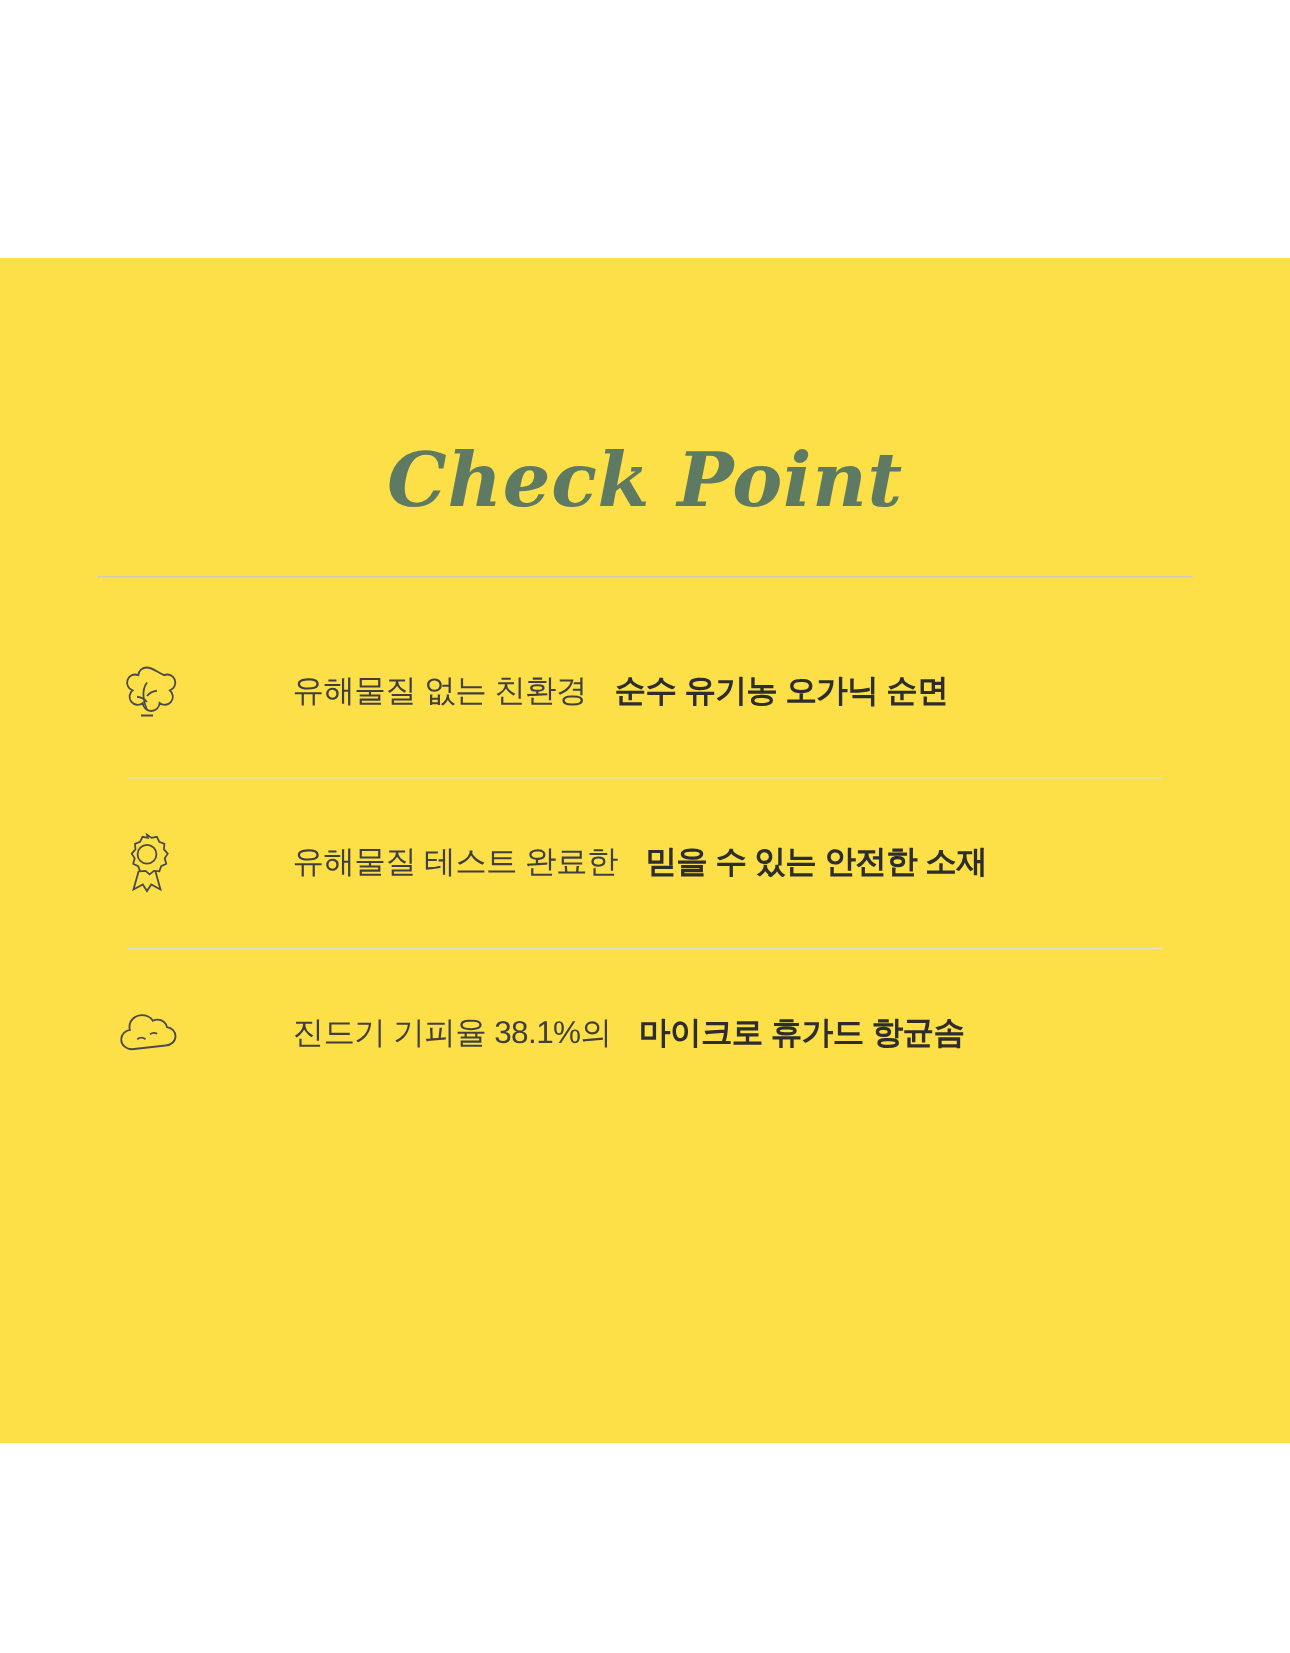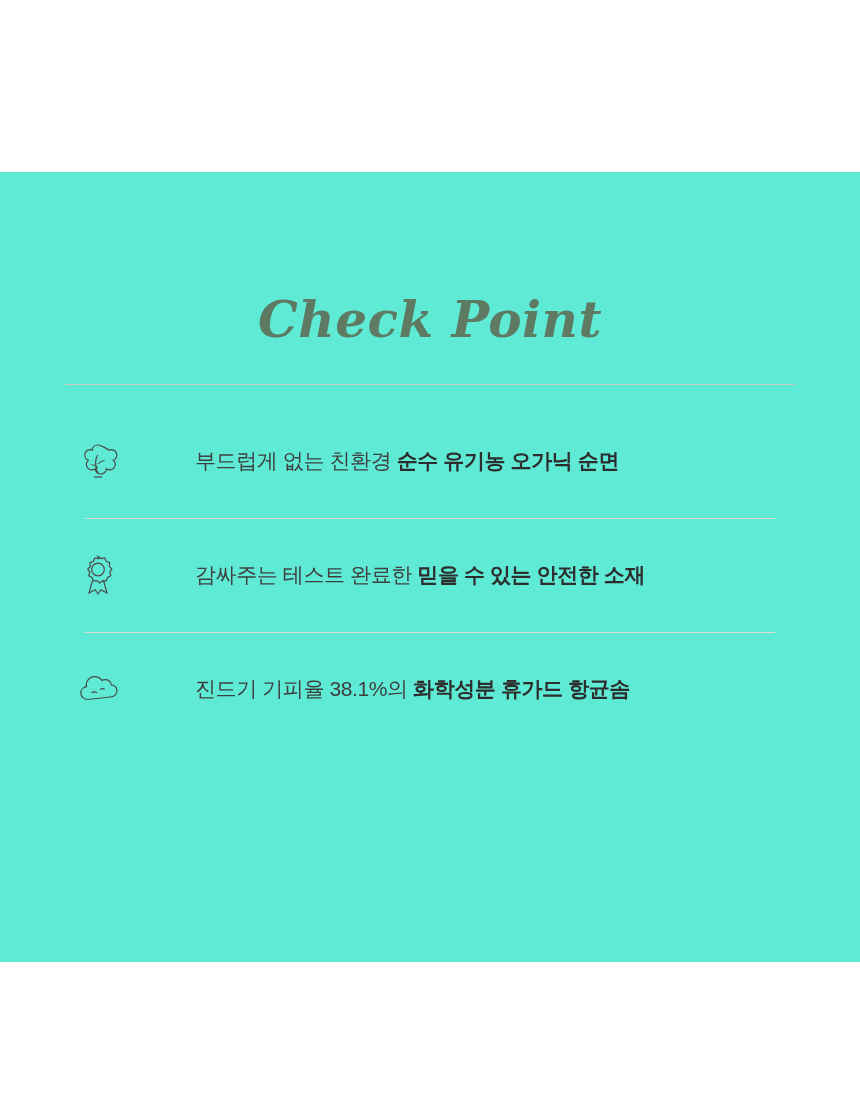--- a/index.html
+++ b/index.html
@@ -20,21 +20,21 @@
     height: 1102px;
     background: #ffffff;
   }
 
   .panel {
     position: absolute;
     left: 0;
     top: 172px;
     width: 860px;
     height: 790px;
-    background: #5eead4;
+    background: #fde047;
   }
 
   .title {
     position: absolute;
     left: 0;
     top: 118px;
     width: 860px;
     text-align: center;
     font-family: "DejaVu Serif", "Liberation Serif", serif;
     font-style: italic;
@@ -93,20 +93,21 @@
     font-size: 21px;
     color: #3f3f3f;
     letter-spacing: -0.4px;
     line-height: 1.4;
     white-space: nowrap;
   }
 
   .row-text b {
     font-weight: bold;
     color: #2d2d2d;
+    margin-left: 13px;
   }
 </style>
 </head>
 <body>
 
 <div class="page">
 
   <div class="panel">
 
     <div class="title">Check Point</div>
@@ -119,46 +120,46 @@
         <div class="icon-cell">
           <svg width="56" height="56" viewBox="0 0 56 56" fill="none" stroke="#4a4a4a" stroke-width="1.2">
             <path d="M28 12c-3.2 0-5.6 2.2-5.8 5.1-2.9-1.2-6 .2-7.1 3-1.1 2.9.4 6.1 3.2 7.2-2.3 1.9-2.6 5.3-.7 7.6 1.9 2.3 5.3 2.6 7.6.8.1 3 2.6 5.3 5.6 5.3s5.5-2.3 5.6-5.3c2.3 1.8 5.7 1.5 7.6-.8 1.9-2.3 1.6-5.7-.7-7.6 2.8-1.1 4.3-4.3 3.2-7.2-1.1-2.8-4.2-4.2-7.1-3C33.6 14.2 31.2 12 28 12z" fill="none"></path>
             <path d="M28 22c-2 2.6-2.6 6-2.3 9.5.2 3.1 1.2 6.2 2.3 8.9" fill="none"></path>
             <path d="M28 31c1.6-2 4-3.2 6.6-3.5" fill="none"></path>
             <path d="M28 35c-1.6-2-4-3.2-6.6-3.5" fill="none"></path>
             <path d="M24 44h8" fill="none"></path>
           </svg>
         </div>
         <div class="row-text">
-          <span>부드럽게 없는 친환경 </span><b>순수 유기농 오가닉 순면</b>
+          <span>유해물질 없는 친환경 </span><b>순수 유기농 오가닉 순면</b>
         </div>
       </div>
 
 
       <div class="row">
         <div class="icon-cell">
           <svg width="56" height="56" viewBox="0 0 56 56" fill="none" stroke="#4a4a4a" stroke-width="1.2">
             <path d="M28 9.5l3 2.1 3.6-.7 1.6 3.3 3.4 1.4-.3 3.7 2.5 2.8-2 3.1 1 3.6-3.3 1.6-1.3 3.5-3.6-.3-2.9 2.3-2.7-2.3-3.6.3-1.3-3.5-3.3-1.6 1-3.6-2-3.1 2.5-2.8-.3-3.7 3.4-1.4 1.6-3.3 3.6.7z" fill="none"></path>
             <circle cx="28" cy="22.5" r="6.3" fill="none"></circle>
             <path d="M22.5 33.5L19 46l6.2-3.3L28 47l2.8-4.3L37 46l-3.5-12.5" fill="none"></path>
           </svg>
         </div>
         <div class="row-text">
-          <span>감싸주는 테스트 완료한 </span><b>믿을 수 있는 안전한 소재</b>
+          <span>유해물질 테스트 완료한 </span><b>믿을 수 있는 안전한 소재</b>
         </div>
       </div>
 
       <div class="row">
         <div class="icon-cell">
           <svg width="58" height="58" viewBox="0 0 58 58" fill="none" stroke="#4a4a4a" stroke-width="1.2">
             <path d="M19 39.5c-4 0-7.2-2.9-7.2-6.5 0-3.2 2.5-5.9 5.8-6.4-.2-.7-.3-1.4-.3-2.1 0-4.3 3.8-7.8 8.4-7.8 3 0 5.7 1.5 7.2 3.8.9-.5 2-.8 3.1-.8 3.2 0 5.8 2.2 6.3 5.1 3.2.4 5.7 2.9 5.7 6 0 3.4-3 6.2-6.7 6.2z" fill="none"></path>
             <path d="M22.5 32.8c1.6-1.2 3.9-1.2 5.5 0" fill="none"></path>
             <path d="M31 29.5c1.4-1 3.3-1.1 4.8-.3" fill="none"></path>
           </svg>
         </div>
         <div class="row-text">
-          <span>진드기 기피율 38.1%의 </span><b>화학성분 휴가드 항균솜</b>
+          <span>진드기 기피율 38.1%의 </span><b>마이크로 휴가드 항균솜</b>
         </div>
       </div>
 
     </div>
   </div>
 </div>
 
 </body></html>

